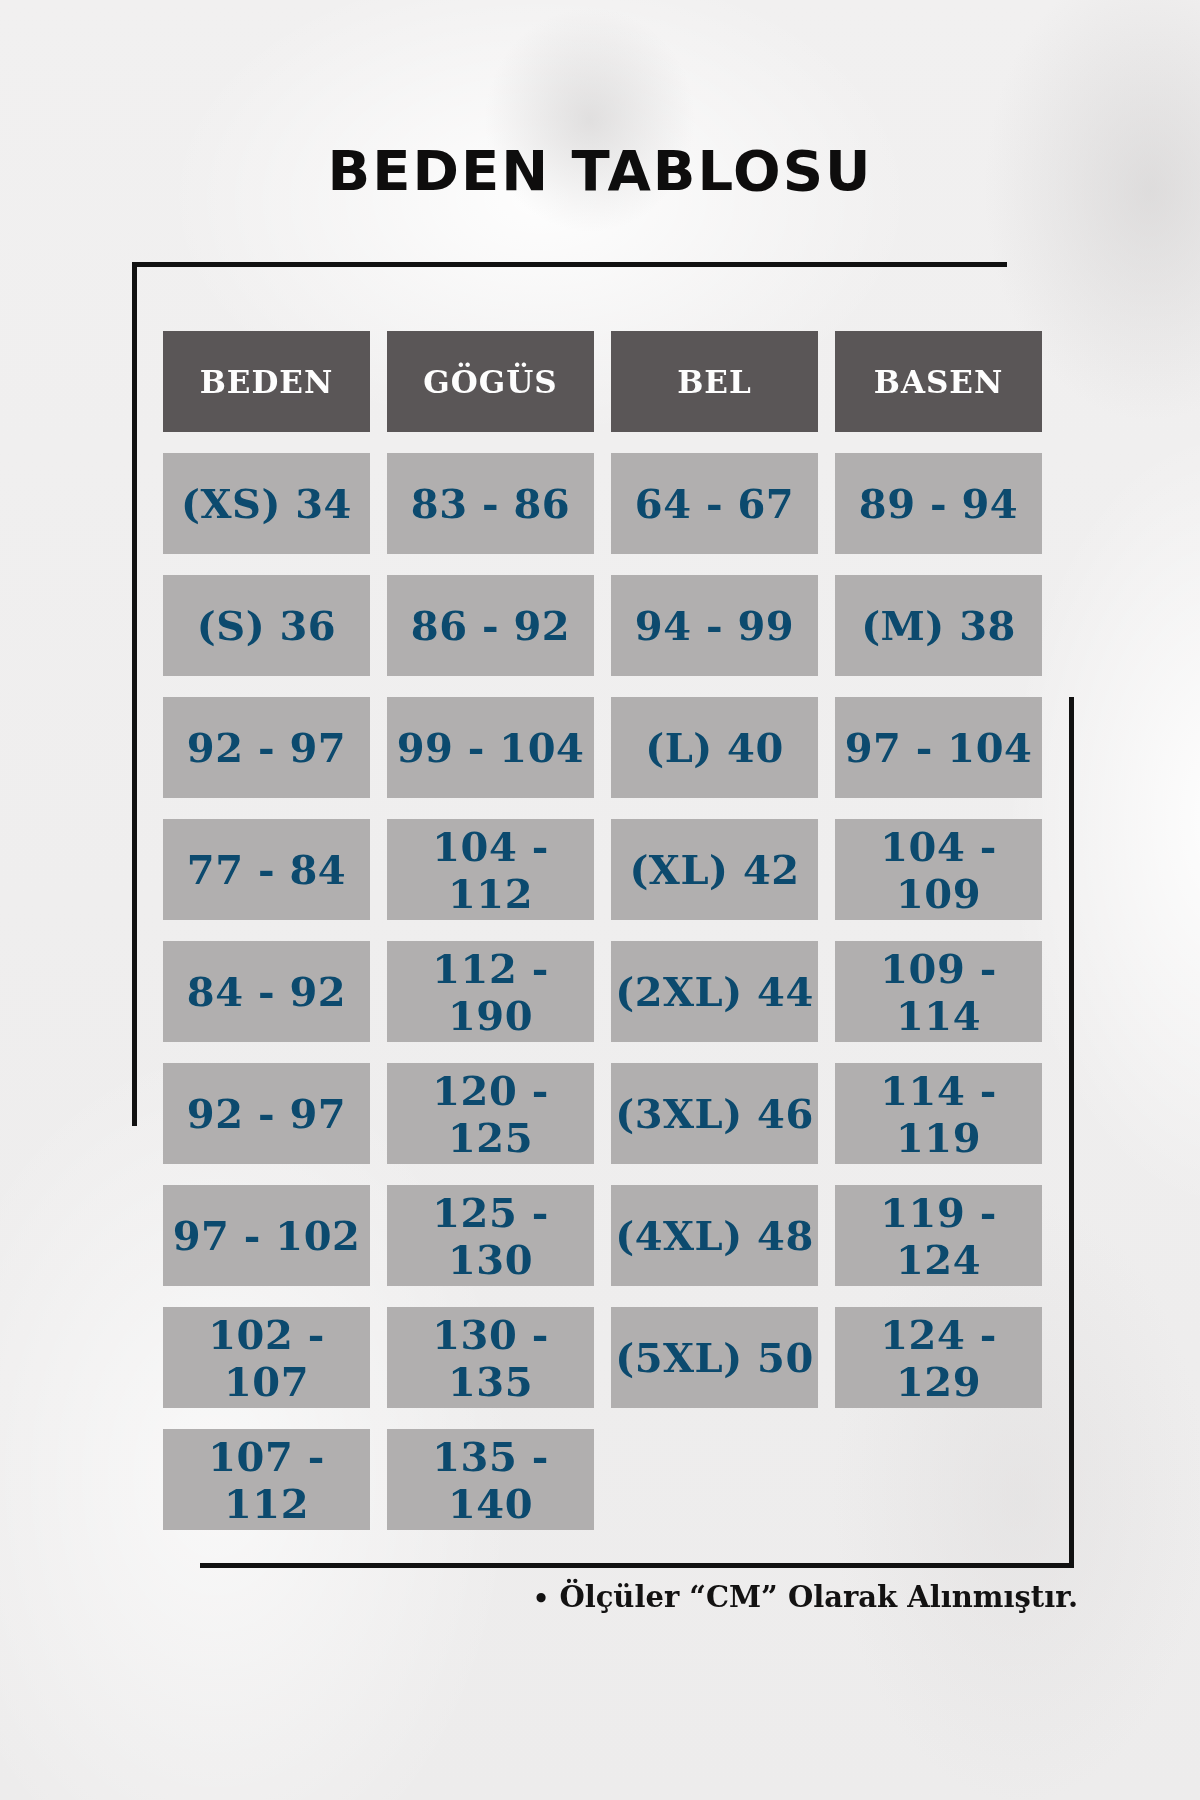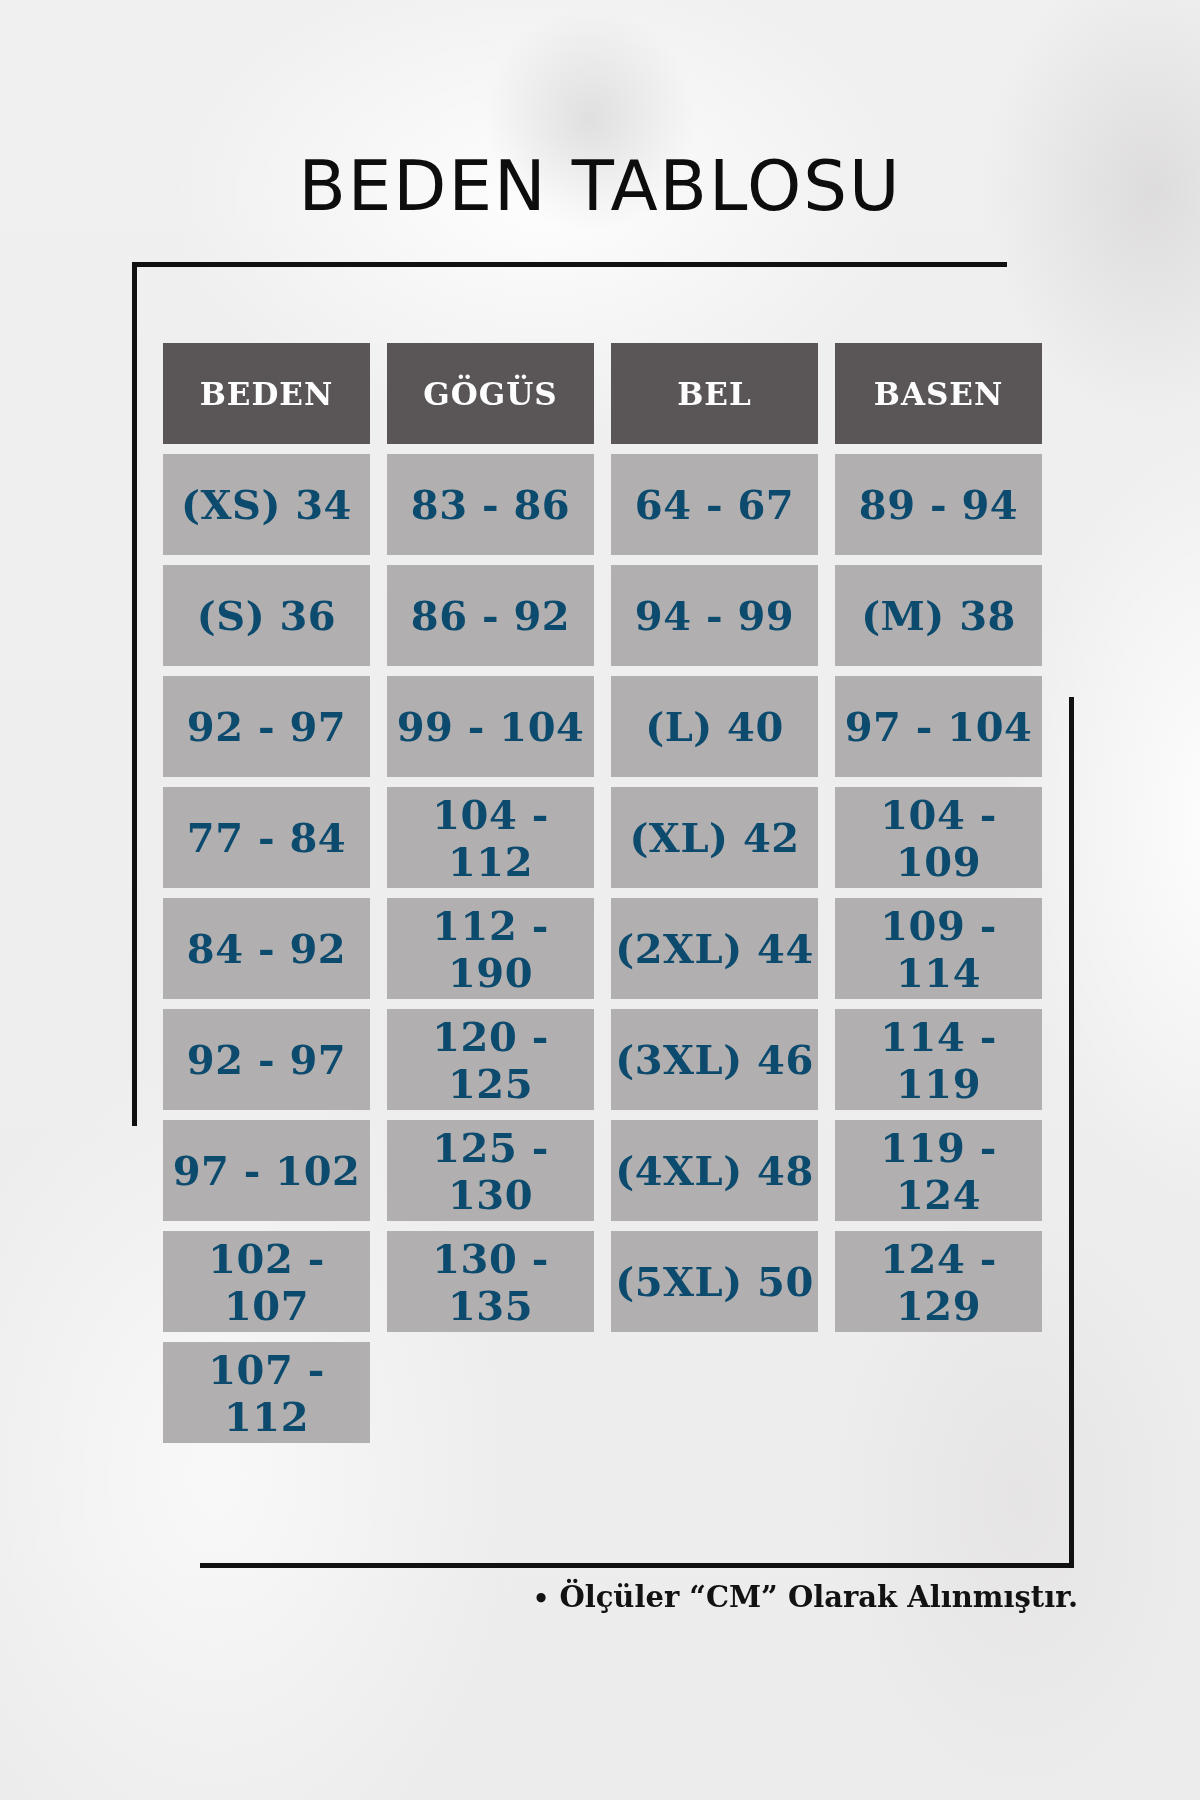--- a/index.html
+++ b/index.html
@@ -19,41 +19,41 @@
       radial-gradient(ellipse 320px 560px at 1230px 820px, rgba(255,255,255,0.95), rgba(255,255,255,0) 70%),
       radial-gradient(ellipse 520px 330px at 45% 11%, rgba(255,255,255,0.9), rgba(255,255,255,0) 72%),
       radial-gradient(ellipse 430px 620px at 18% 82%, rgba(255,255,255,0.65), rgba(255,255,255,0) 70%),
       radial-gradient(ellipse 260px 420px at 1020px 1500px, rgba(222,220,220,0.5), rgba(222,220,220,0) 72%),
       linear-gradient(180deg,#f1f0f0,#edecec);
   }
   .title{
     position:absolute;left:0;right:0;top:138px;
     text-align:center;
     font-family:"DejaVu Sans", sans-serif;
-    font-weight:normal;
-    font-size:69px;
+    font-weight:bold;
+    font-size:56px;
     letter-spacing:2px;
     color:#0e0d0d;
-    margin:8px;
+    margin:0;
   }
   .frame{position:absolute;box-sizing:border-box;}
   .frame-tl{
     left:132px;top:262px;width:875px;height:864px;
     border-left:5px solid #111;border-top:5px solid #111;
   }
   .frame-br{
     left:200px;top:697px;width:874px;height:871px;
     border-right:5px solid #111;border-bottom:5px solid #111;
   }
   .grid{
-    position:absolute;left:163px;top:343px;
+    position:absolute;left:163px;top:331px;
     display:grid;
     grid-template-columns:repeat(4,207px);
     grid-auto-rows:101px;
-    gap:10px 17px;
+    gap:21px 17px;
   }
   .cell{
     display:flex;align-items:center;justify-content:center;
     text-align:center;
     font-weight:bold;
   }
   .th{
     background:#5a5657;
     color:#fdfdfd;
     font-size:31px;
@@ -119,17 +119,18 @@
     <div class="cell td">114 - 119</div>
     <div class="cell td">97 - 102</div>
     <div class="cell td">125 - 130</div>
     <div class="cell td">(4XL) 48</div>
     <div class="cell td">119 - 124</div>
     <div class="cell td">102 - 107</div>
     <div class="cell td">130 - 135</div>
     <div class="cell td">(5XL) 50</div>
     <div class="cell td">124 - 129</div>
     <div class="cell td">107 - 112</div>
+    <div class="cell td">135 - 140</div>
   </div>
 
 <div class="footnote">
   <span class="bullet">•</span><span>Ölçüler “CM” Olarak Alınmıştır.</span>
 </div>
 
 </body></html>

